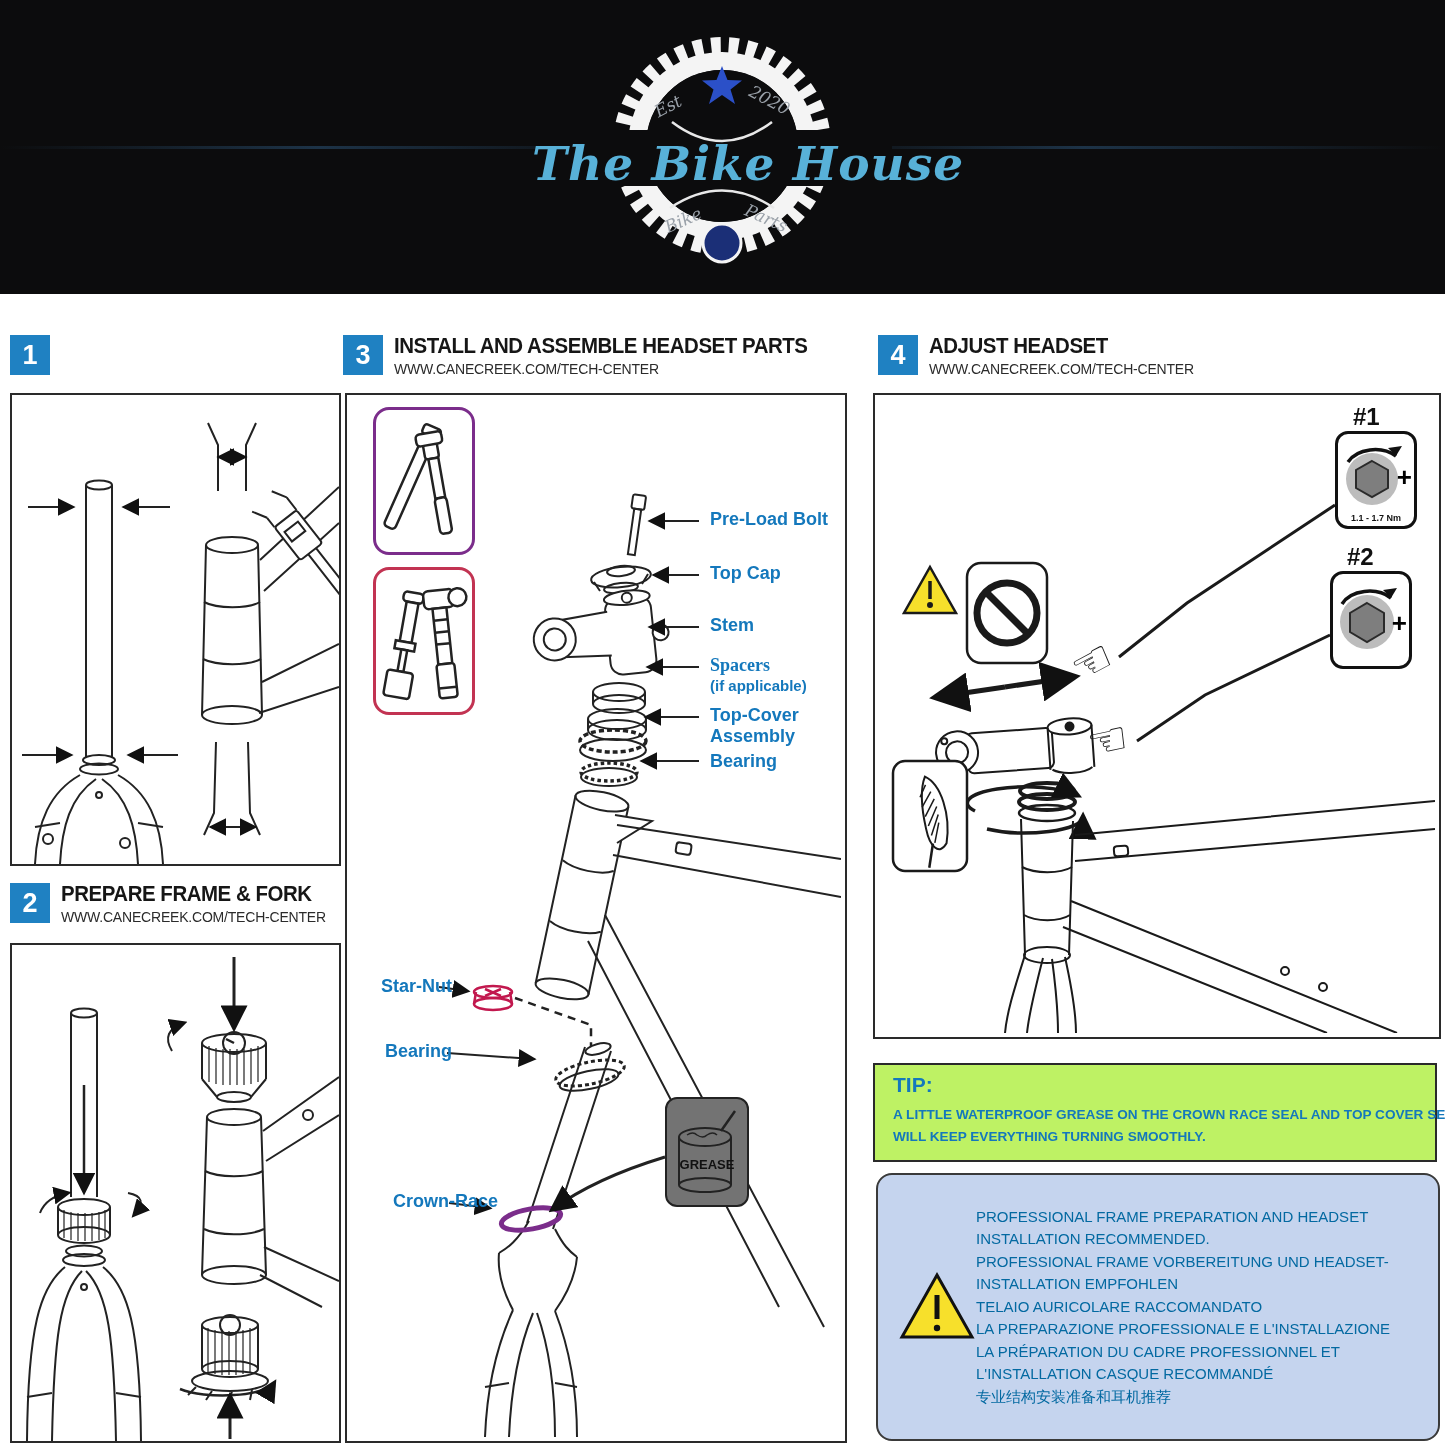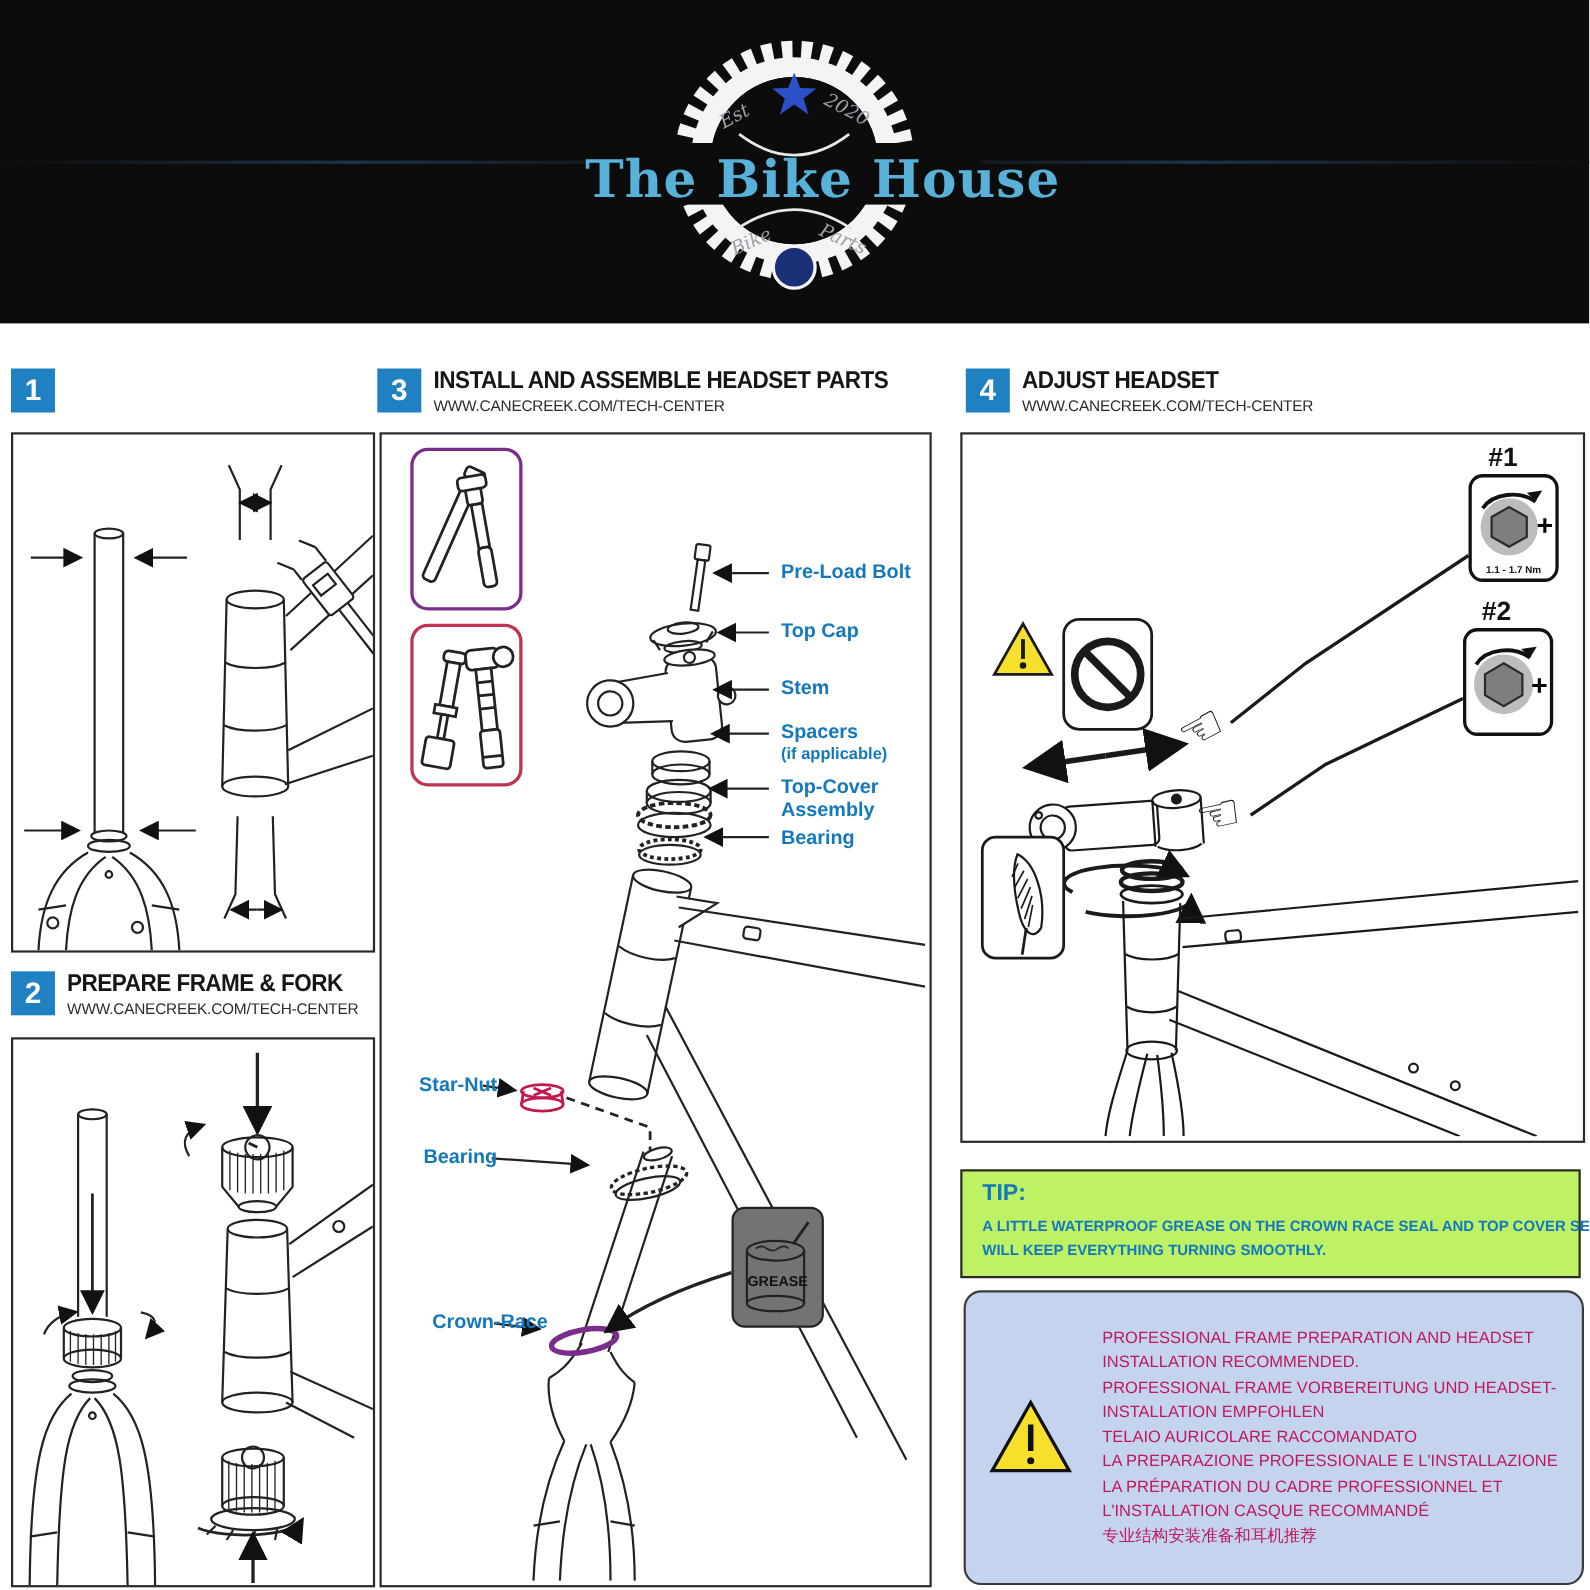--- a/index.html
+++ b/index.html
@@ -4,21 +4,21 @@
 <style>
   html,body{margin:0;padding:0;background:#fff;}
   #page{position:relative;width:1445px;height:1445px;background:#fff;overflow:hidden;
         font-family:"Liberation Sans",sans-serif;}
   
   .band{position:absolute;left:0;top:0;width:1445px;height:294px;background:#0c0c0d;}
   .band-line{position:absolute;left:0;top:146px;width:1445px;height:3px;
              background:linear-gradient(90deg,#0c0c0d 0%,#1d3347 22%,#0c0c0d 45%,#0c0c0d 55%,#1d3347 75%,#0c0c0d 100%);}
   .logo-wrap{position:absolute;left:552px;top:18px;width:340px;height:258px;}
   .brand-script{position:absolute;left:-20px;top:118px;width:380px;text-align:center;
-     font-family:"DejaVu Serif",serif;font-weight:bold;font-size:47px;
+     font-family:"DejaVu Serif",serif;font-style:italic;font-weight:bold;font-size:47px;
      color:#58b1d8;letter-spacing:1px;white-space:nowrap;}
   .gear-script{position:absolute;font-family:"DejaVu Serif",serif;font-style:italic;
      color:#9aa1a9;font-size:17px;}
   
   .sec-head{position:absolute;display:flex;align-items:flex-start;}
   .sec-num{width:40px;height:40px;background:#1f81c2;color:#fff;font-weight:bold;
            font-size:27px;display:flex;align-items:center;justify-content:center;flex:0 0 auto;}
   .sec-txt{margin-left:11px;display:flex;flex-direction:column;}
   .sec-title{font-weight:bold;font-size:22px;color:#161616;letter-spacing:-0.5px;
              transform:scaleX(0.93);transform-origin:left;white-space:nowrap;line-height:1.0;}
@@ -41,21 +41,21 @@
   .hextorque{position:absolute;left:0;bottom:3px;width:100%;text-align:center;font-size:9px;
              font-weight:bold;color:#111;white-space:nowrap;}
   .hand{position:absolute;font-size:46px;color:#1a1a1a;line-height:1;
         font-family:"DejaVu Sans",sans-serif;}
   
   .tipbox{position:absolute;left:873px;top:1063px;width:560px;height:95px;border:2px solid #2a2a2a;background:#bef264;}
   .tip-head{position:absolute;left:18px;top:8px;color:#1478bc;font-weight:bold;font-size:21px;}
   .tip-line{position:absolute;left:18px;color:#1478bc;font-weight:bold;font-size:13.6px;white-space:nowrap;}
   .notice{position:absolute;left:876px;top:1173px;width:560px;height:264px;background:#c5d4ee;
           border:2.5px solid #3a3a3a;border-radius:16px;display:flex;align-items:center;}
-  .notice-text{margin-left:26px;color:#be185d;font-size:15px;line-height:1.5;font-weight:400;}
+  .notice-text{color:#0369a1;font-size:15px;line-height:1.5;font-weight:400;}
   svg{display:block;}
 </style>
 </head>
 <body>
 
 <div id="page">
 
   <div class="band">
     <div class="band-line"></div>
     <div class="logo-wrap">
@@ -375,21 +375,21 @@
           <path d="M20,36 q6,-4 10,0 q6,4 10,0 q6,-4 10,0" stroke-width="1.5"></path>
           <line x1="54" y1="32" x2="68" y2="12" stroke-width="2.5"></line>
         </g>
       </svg>
       <span class="grease-lbl">GREASE</span>
     </div>
 
     <span class="lbl" style="left:363px;top:114px;">Pre-Load Bolt</span>
     <span class="lbl" style="left:363px;top:168px;">Top Cap</span>
     <span class="lbl" style="left:363px;top:220px;">Stem</span>
-    <span class="lbl" style="left:363px;top:260px;">Spacers</span>
+    <span class="lbl" style="left:363px;top:260px;font-family:Liberation Serif, serif;">Spacers</span>
     <span class="lbl small" style="left:363px;top:282px;">(if applicable)</span>
     <span class="lbl" style="left:363px;top:310px;">Top-Cover</span>
     <span class="lbl" style="left:363px;top:331px;">Assembly</span>
     <span class="lbl" style="left:363px;top:356px;">Bearing</span>
     <span class="lbl" style="left:34px;top:581px;">Star-Nut</span>
     <span class="lbl" style="left:38px;top:646px;">Bearing</span>
     <span class="lbl" style="left:6px;top:796px;margin-left:40px;">Crown-Race</span>
   </div>
 
   <div class="panel" style="left:873px;top:393px;width:564px;height:642px;">

